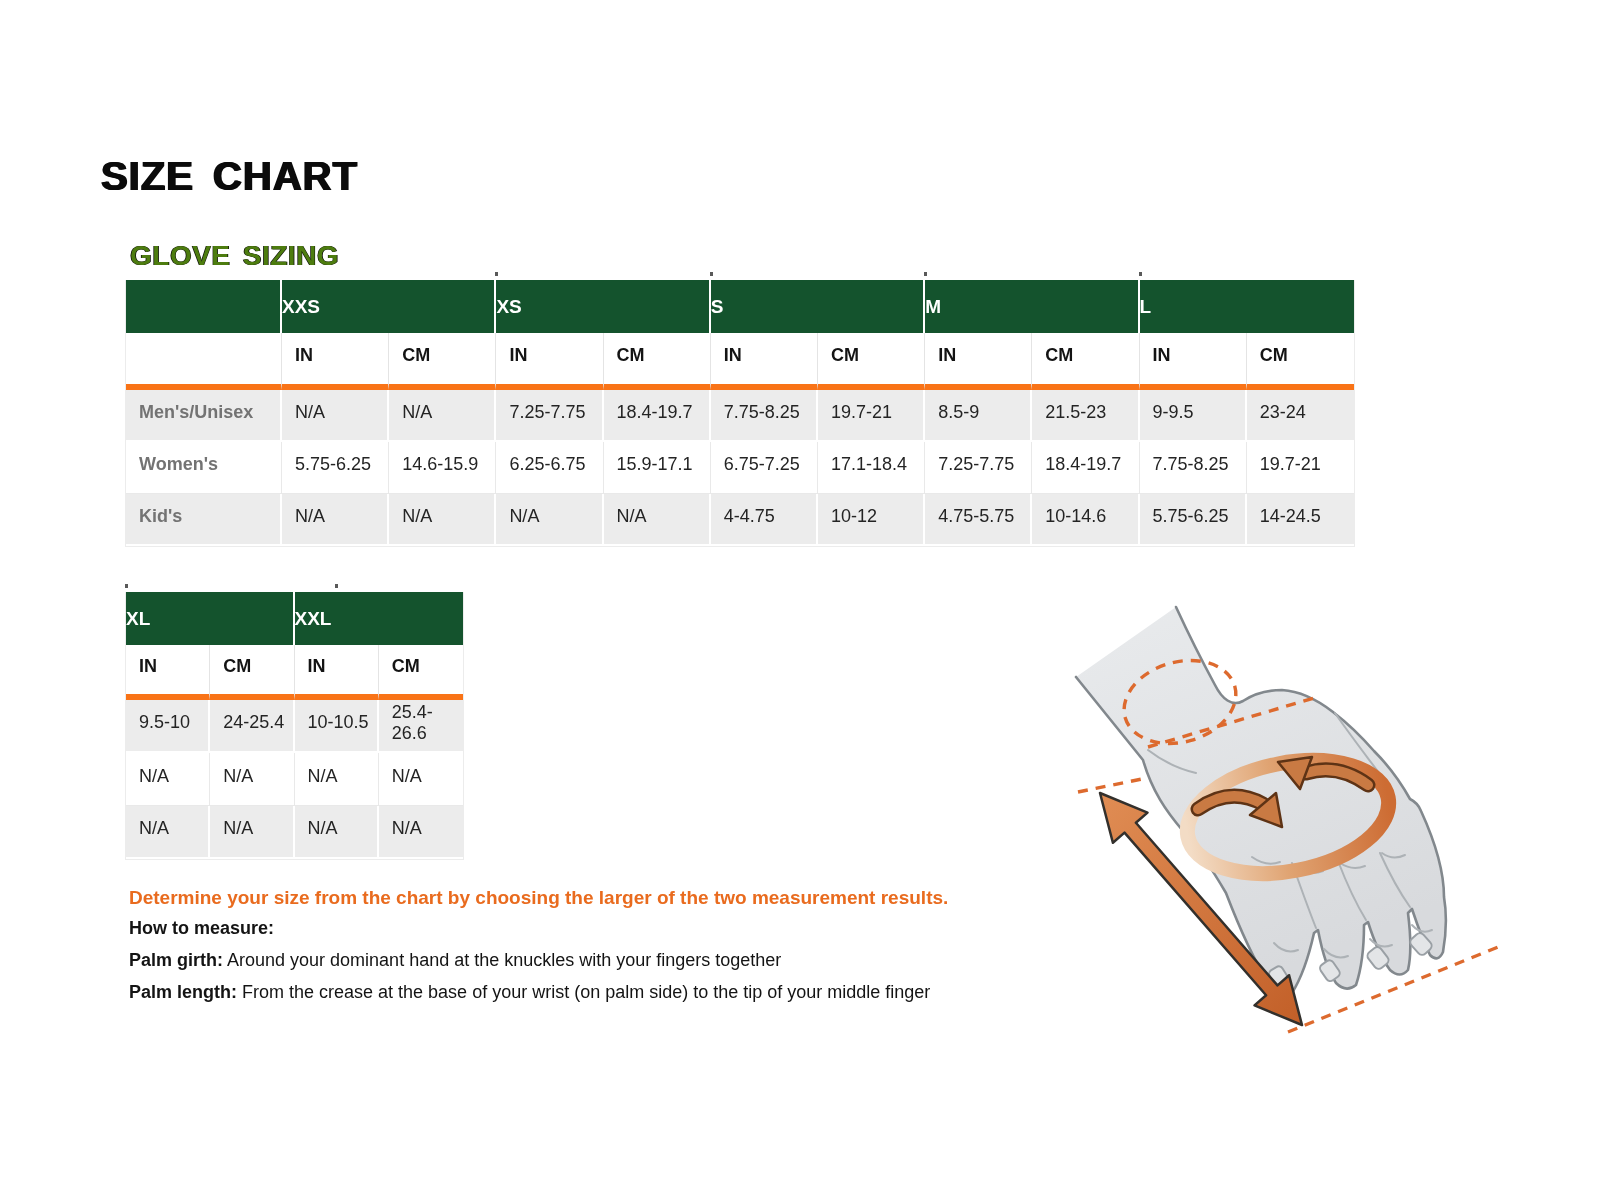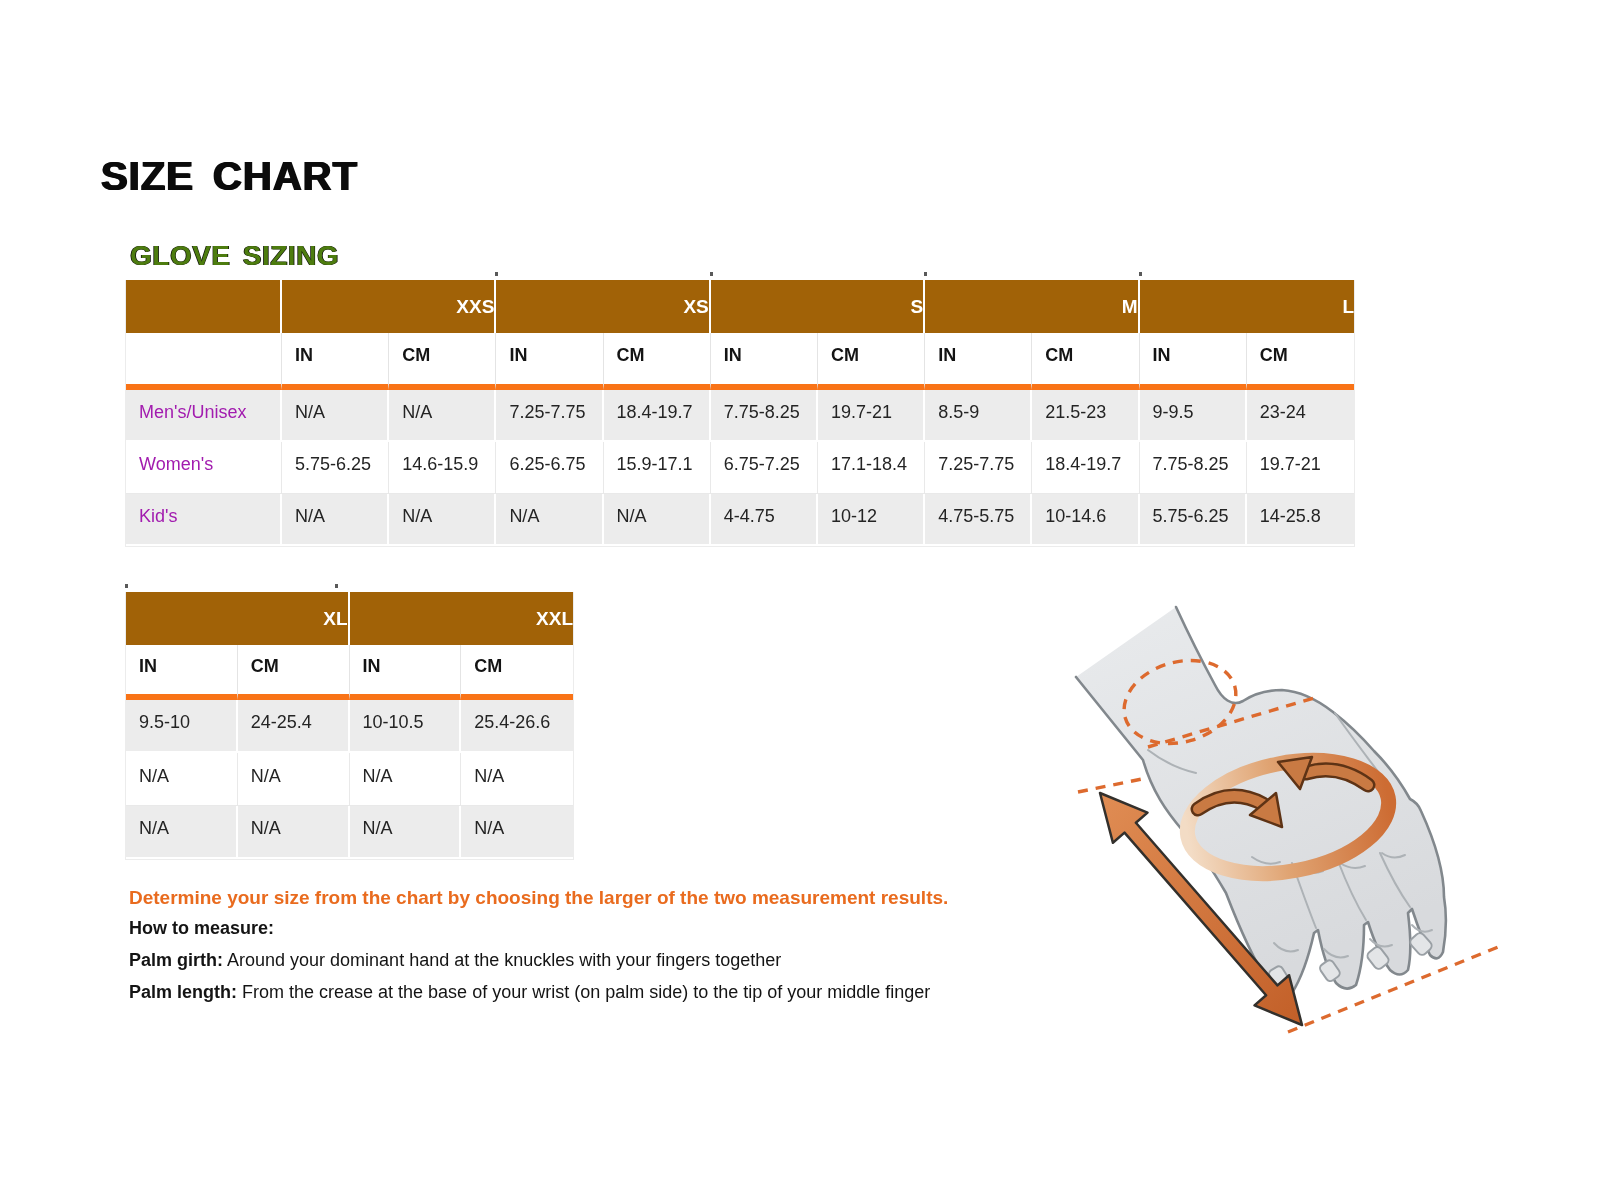--- a/index.html
+++ b/index.html
@@ -16,41 +16,41 @@
     position:absolute;left:130px;top:240px;margin:0;
     font-size:28px;font-weight:bold;letter-spacing:0.5px;word-spacing:4px;color:#4d7c0f;
     text-shadow:0.7px 0 0 #0b0b0b,-0.7px 0 0 #0b0b0b;
   }
   table.tbl{
     position:absolute;border-collapse:separate;border-spacing:0;table-layout:fixed;
     border-left:1px solid #ececec;border-right:1px solid #ececec;border-bottom:1px solid #ececec;
   }
   table.tbl *{box-sizing:border-box;}
   #main-table{left:125px;top:280px;width:1230px;}
-  #xl-table{left:125px;top:592px;width:449px;}
+  #xl-table{left:125px;top:592px;width:339px;}
   tr.black th{
-    background:#a16207;color:#fff;font-size:19px;font-weight:bold;text-align:right;
+    background:#14532d;color:#fff;font-size:19px;font-weight:bold;text-align:left;
     height:53px;border-right:2px solid #fff;padding:0;
   }
   tr.black th:last-child{border-right:none;}
   tr.units th{
     background:#fff;color:#141414;font-size:18px;font-weight:bold;text-align:left;
     height:57px;padding:0 0 6px 13px;vertical-align:middle;
     border-right:1px solid #e4e4e4;border-bottom:6px solid #f97316;
   }
   #xl-table tr.units th{height:55px;}
   tr.units th:last-child{border-right:none;}
   tbody td{
     font-size:18px;color:#242424;height:52px;padding:0 0 6px 13px;vertical-align:middle;
   }
   #xl-table tbody td{height:53px;}
   tbody tr.g td{background:#ececec;border-right:2px solid #fff;border-bottom:2px solid #fff;}
   tbody tr.w td{background:#ffffff;border-right:1px solid #e9e9e9;border-bottom:1px solid #e9e9e9;}
   tbody tr td:last-child{border-right:none;margin-left:14px;}
-  td.rowlabel{font-weight:normal;color:#a21caf;}
+  td.rowlabel{font-weight:bold;color:#737373;}
   .tick{position:absolute;width:3px;height:4px;background:#3c3c3c;opacity:.85;}
   .notes{position:absolute;left:129px;top:887px;width:900px;}
   .notes p{margin:0 0 11px 0;font-size:18px;line-height:21px;color:#141414;}
   .notes p.orange{font-size:19px;font-weight:bold;color:#e96b1e;margin-bottom:10px;}
   .notes p.howto{font-weight:bold;}
   .notes b{font-weight:bold;}
   .hand-svg{position:absolute;left:1030px;top:595px;}
 </style>
 </head>
 <body>
@@ -135,21 +135,21 @@
         <td class="rowlabel">Kid's</td>
         <td>N/A</td>
         <td>N/A</td>
         <td>N/A</td>
         <td>N/A</td>
         <td>4-4.75</td>
         <td>10-12</td>
         <td>4.75-5.75</td>
         <td>10-14.6</td>
         <td>5.75-6.25</td>
-        <td>14-25.8</td>
+        <td>14-24.5</td>
       </tr>
     </tbody>
   </table>
 
   <table class="tbl" id="xl-table">
     <colgroup>
         <col>
         <col>
         <col>
         <col>

